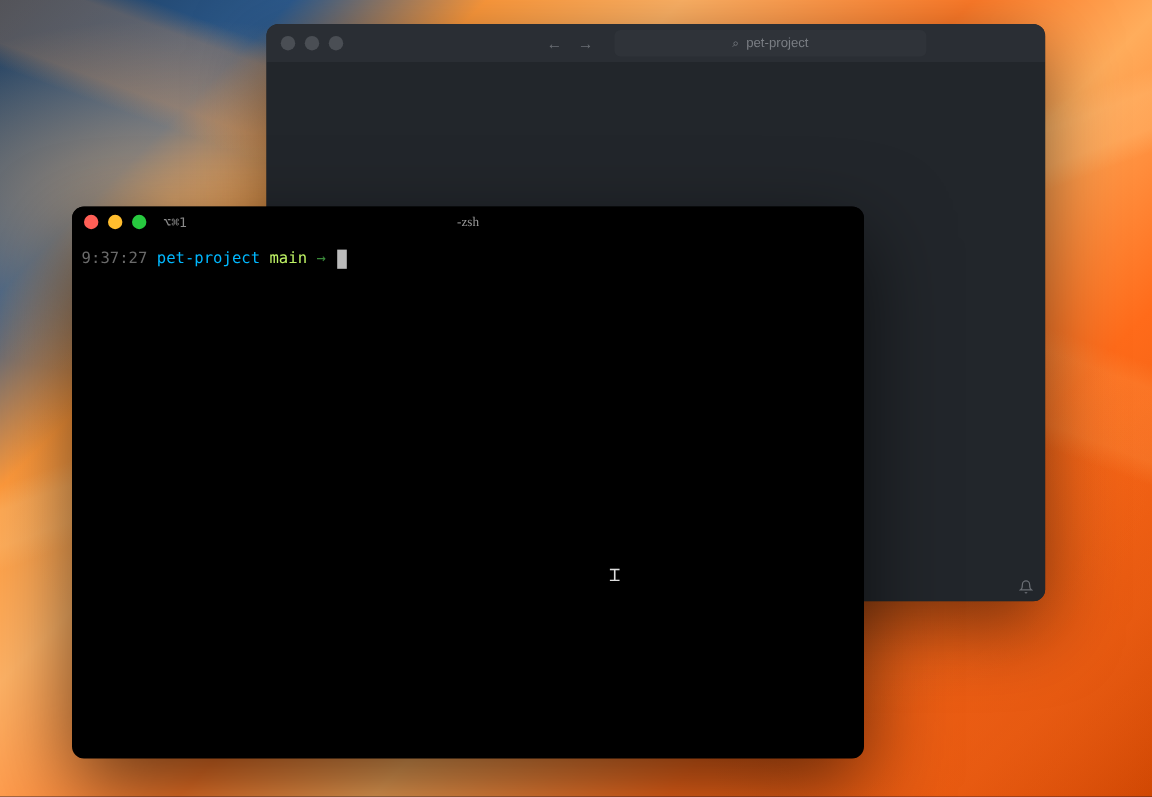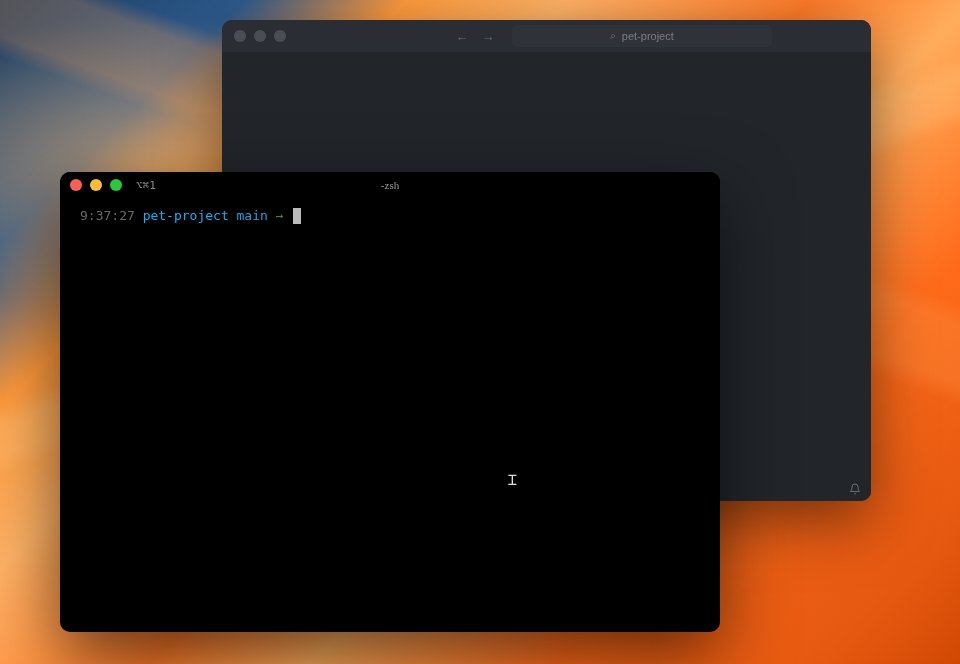--- a/index.html
+++ b/index.html
@@ -157,35 +157,35 @@
     }
     .terminal-title {
       position: absolute;
       left: 50%;
       transform: translateX(-50%);
       color: #9a9a9a;
       font-size: 11px;
       font-family: Liberation Serif, serif;
     }
     .terminal-body {
-      padding: 8px 20px;
+      padding: 8px 8px;
       font-family: ui-monospace, Menlo, Consolas, monospace;
       font-size: 13px;
       line-height: 1.5;
       height: calc(100% - 26px);
       position: relative;
     }
     .prompt-line {
       display: flex;
       align-items: center;
       white-space: pre;
     }
     .pt-time { color: #6a6a6a; }
     .pt-dir { color: #00b8ff; }
-    .pt-branch { color: #0ea5e9; }
+    .pt-branch { color: #bef264; }
     .pt-arrow { color: #3a8a3a; }
     .cursor {
       display: inline-block;
       width: 8px;
       height: 16px;
       background: #bbbbbb;
       vertical-align: middle;
       margin-left: 2px;
     }
     .text-cursor {

